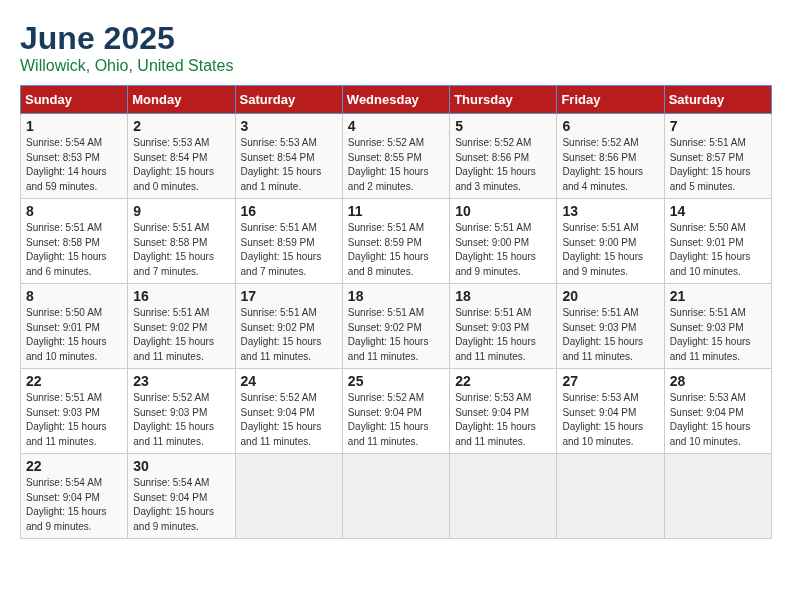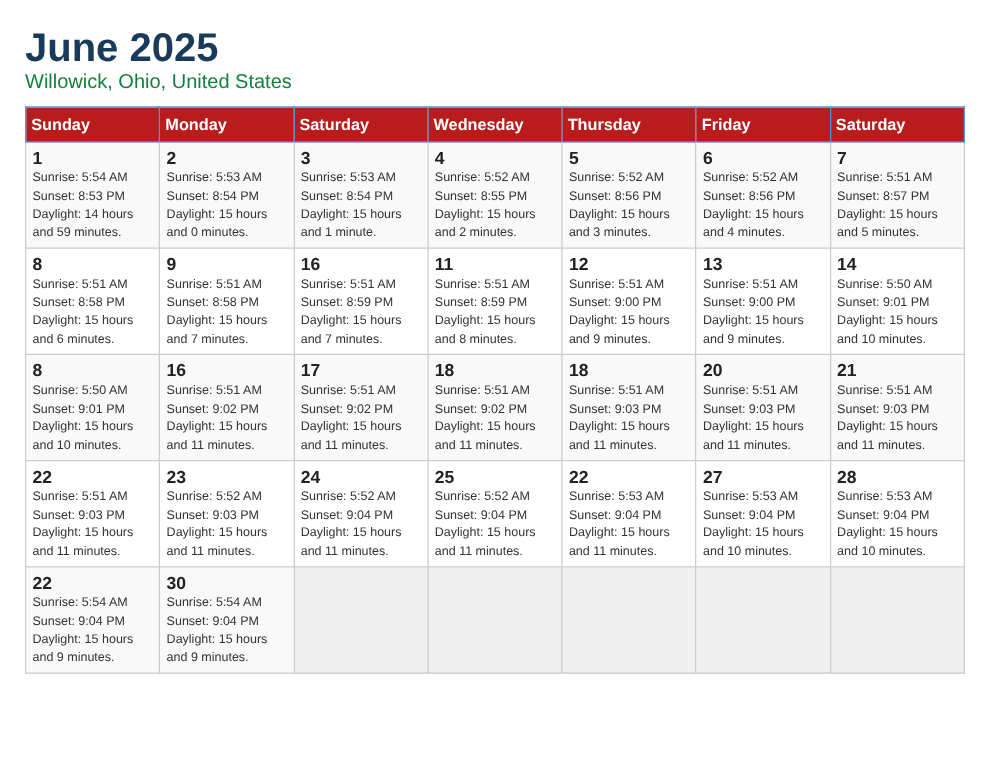--- a/index.html
+++ b/index.html
@@ -195,21 +195,21 @@
       </td>
         <td>
         <span class="day-number">11</span>
         <div class="day-info">
           Sunrise: 5:51 AM<br>
           Sunset: 8:59 PM<br>
           Daylight: 15 hours and 8 minutes.
         </div>
       </td>
         <td>
-        <span class="day-number">12</span>
+        <span class="day-number">10</span>
         <div class="day-info">
           Sunrise: 5:51 AM<br>
           Sunset: 9:00 PM<br>
           Daylight: 15 hours and 9 minutes.
         </div>
       </td>
         <td>
         <span class="day-number">13</span>
         <div class="day-info">
           Sunrise: 5:51 AM<br>

